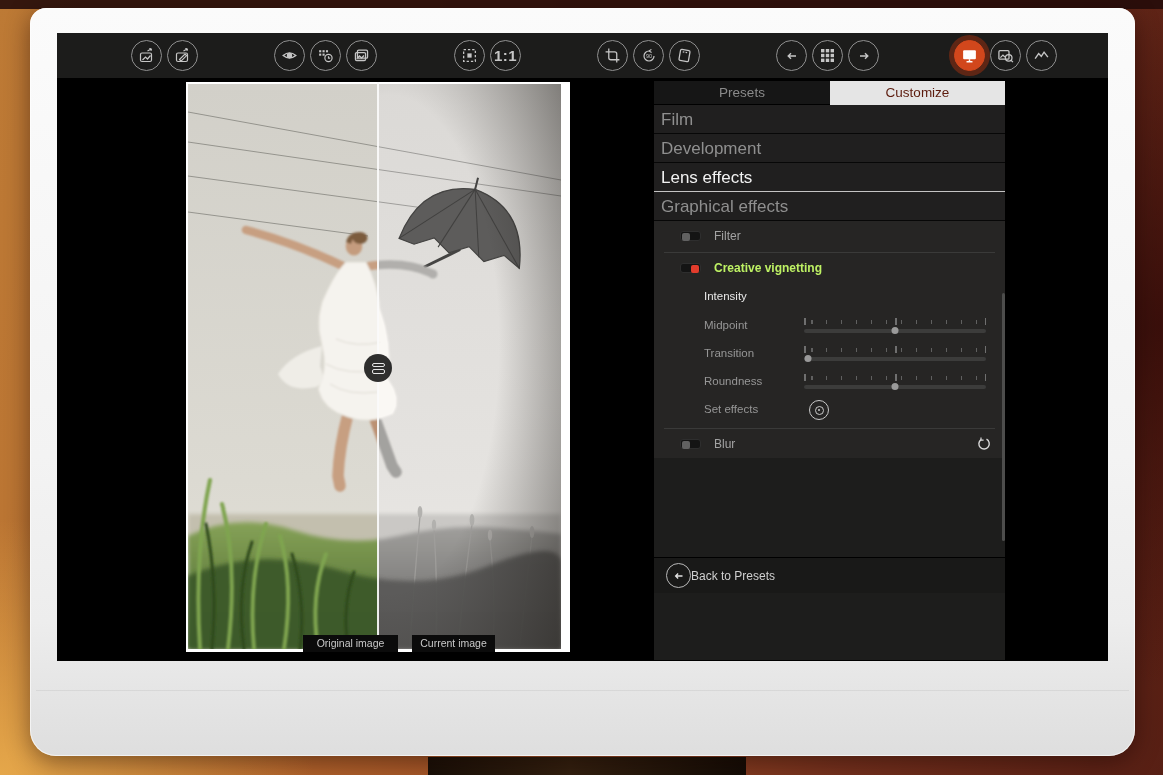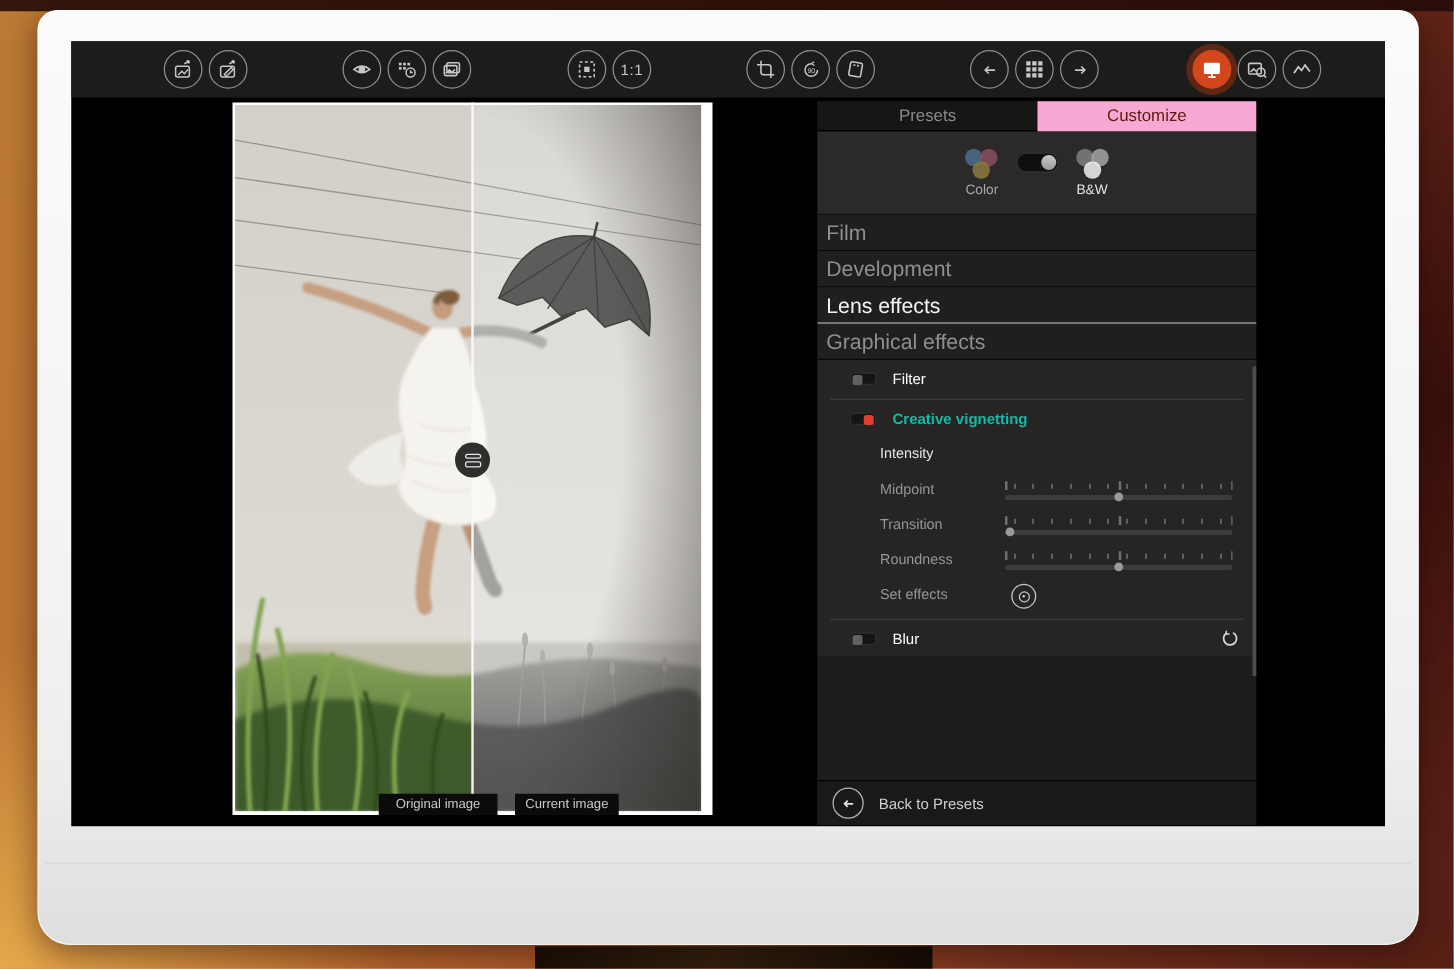--- a/index.html
+++ b/index.html
@@ -26,21 +26,21 @@
   .screen { position:absolute; left:27px; top:25px; width:1051px; height:628px; background:#000; overflow:hidden; }
 
   
   .toolbar { position:absolute; left:0; top:0; width:100%; height:45px; background:#1c1c1b; }
   .tgroup { position:absolute; top:7px; display:flex; gap:5px; }
   .tbtn { width:31px; height:31px; border-radius:50%; border:1.4px solid #8f8f8f;
     display:flex; align-items:center; justify-content:center; color:#c6c6c6; background:transparent; }
   .tbtn svg { display:block; }
   .tbtn.active { background:#d2471c; border-color:#d2471c; color:#fff;
     box-shadow:0 0 0 5px rgba(150,48,16,.55); }
-  .one2one { font-size:12px; font-weight:normal; color:#c6c6c6; letter-spacing:.5px; }
+  .one2one { font-size:15px; font-weight:bold; color:#c6c6c6; letter-spacing:.5px; }
 
   
   .photo { position:absolute; left:129px; top:49px; width:384px; height:570px; background:#fff; }
   .img-area { position:absolute; left:2px; top:2px; right:9px; bottom:3px; overflow:hidden; background:#dad8d1; }
   .half { position:absolute; top:0; bottom:0; overflow:hidden; }
   .half.left { left:0; width:190px; }
   .half.right { left:190px; width:183px; filter:grayscale(1) brightness(1.07) contrast(.92) sepia(.06); }
   .half.right svg { margin-left:-190px; }
   .vignette { position:absolute; inset:0; pointer-events:none;
     background:radial-gradient(120% 88% at 6% 46%, rgba(0,0,0,0) 50%, rgba(32,29,25,.55) 100%); }
@@ -52,21 +52,21 @@
   .img-label { position:absolute; bottom:0; height:17px; background:#0b0b0b; color:#c9c9c9;
     font-size:10.5px; line-height:17px; text-align:center;margin-left:20px; }
   .img-label.orig { left:97px; width:95px; }
   .img-label.curr { left:206px; width:83px; }
 
   
   .panel { position:absolute; left:597px; top:48px; width:351px; height:579px; background:#1d1d1c; }
   .tabs { display:flex; height:24px; }
   .tab { flex:0 0 176px; text-align:center; font-size:13.5px; line-height:24px; }
   .tab.presets { background:#161616; color:#8a8a8a; flex-basis:176px; border-bottom:1px solid #000; }
-  .tab.customize { background:#f9a8d4; color:#5c1b0d; flex-basis:175px; }
+  .tab.customize { background:#e5e5e5; color:#5c1b0d; flex-basis:175px; }
 
   .mode-row { height:67px; background:#2b2a28; display:flex; align-items:center; justify-content:center;
     gap:14px; border-bottom:1px solid #111; }
   .mode-opt { display:flex; flex-direction:column; align-items:center; gap:3px; }
   .venn { position:relative; width:26px; height:24px; }
   .venn b { position:absolute; width:14px; height:14px; border-radius:50%; opacity:.85; }
   .venn.color b:nth-child(1){ left:0; top:0; background:#4e6d8c; }
   .venn.color b:nth-child(2){ right:0; top:0; background:#8c4e62; }
   .venn.color b:nth-child(3){ left:6px; bottom:0; background:#8c7a3e; }
   .venn.bw b:nth-child(1){ left:0; top:0; background:#7f7f7f; }
@@ -86,22 +86,22 @@
 
   .subpanel { background:#262524; position:relative; }
   .sub-divider { height:1px; background:#3a3a39; margin:1px 10px; }
   .toggle-row { height:30px; display:flex; align-items:center; }
   .toggle-row.compact { height:28px; }
   .mini-toggle { width:21px; height:10px; border-radius:3px; background:#141414; border:1px solid #2e2e2e;
     position:relative; margin-left:26px; }
   .mini-toggle .knob { position:absolute; top:0.5px; width:8px; height:8px; border-radius:2px; }
   .mini-toggle.off .knob { left:1px; background:#616161; }
   .mini-toggle.on  .knob { right:1px; background:#e23c2c; }
-  .toggle-label { margin-left:13px; font-size:12px; color:#ffffff; }
-  .toggle-label.on { color:#14b8a6; font-weight:bold; }
+  .toggle-label { margin-left:13px; font-size:12px; color:#a3a3a3; }
+  .toggle-label.on { color:#bef264; font-weight:bold; }
 
   .srow { height:28px; position:relative;padding-left:28px; }
   .srow.tall { height:29px; }
   .slabel { position:absolute; left:50px; top:8px; font-size:11.5px; color:#969696; }
   .slabel.bright { color:#e8e8e8; }
   .slider { position:absolute; left:150px; width:182px; top:0; height:100%; }
   .ticks { position:absolute; left:0; right:0; top:9px; height:4px;
     background-image:repeating-linear-gradient(90deg,#606060 0 1.5px,transparent 1.5px 15px);
     background-position:7px 0; background-size:calc(100% - 7px) 100%; background-repeat:no-repeat; }
   .ticks::before,.ticks::after { content:""; position:absolute; top:-2px; width:1.5px; height:7px; background:#6f6f6f; }
@@ -126,21 +126,21 @@
   .target-btn .dot { width:2.5px; height:2.5px; border-radius:50%; background:#c9c9c9; }
 
   .blur-row { position:relative; }
   .reset-btn { position:absolute; right:14px; top:7px; color:#d8d8d8; }
 
   .panel-filler { height:99px; background:#1d1d1c; }
   .panel-bottom { height:36px; background:#191918; border-top:1px solid #000;
     display:flex; align-items:center; }
   .back-circle { width:25px; height:25px; border-radius:50%; border:1.6px solid #b8b8b8;
     margin-left:12px; display:flex; align-items:center; justify-content:center; color:#e2e2e2; }
-  .back-label { margin-left:12px; font-size:12px; color:#d0d0d0; }
+  .back-label { font-size:12px; color:#d0d0d0; }
   .scroll-thumb { position:absolute; right:0; top:212px; width:3px; height:248px; background:#4d4d4c; border-radius:2px; }
 </style>
 </head>
 <body>
 
 <div class="stage">
   <div class="stage-top-strip"></div>
   <div class="desk-stand"></div>
 
   <div class="monitor">
@@ -474,41 +474,20 @@
         <div class="img-label orig">Original image</div>
         <div class="img-label curr">Current image</div>
       </div>
 
       <div class="panel">
         <div class="tabs">
           <div class="tab presets">Presets</div>
           <div class="tab customize">Customize</div>
         </div>
 
-        <div class="mode-row">
-          <div class="mode-opt color">
-            <div class="venn color">
-                <b></b>
-                <b></b>
-                <b></b>
-              </div>
-            <span>Color</span>
-          </div>
-          <div class="mode-switch">
-              <div class="knob"></div>
-            </div>
-          <div class="mode-opt bw">
-            <div class="venn bw">
-                <b></b>
-                <b></b>
-                <b></b>
-              </div>
-            <span>B&amp;W</span>
-          </div>
-        </div>
 
         <div class="section">Film</div>
         <div class="section">Development</div>
         <div class="section active">Lens effects</div>
         <div class="section">Graphical effects</div>
 
         <div class="subpanel">
           <div class="toggle-row">
             <div class="mini-toggle off">
                 <div class="knob"></div>

